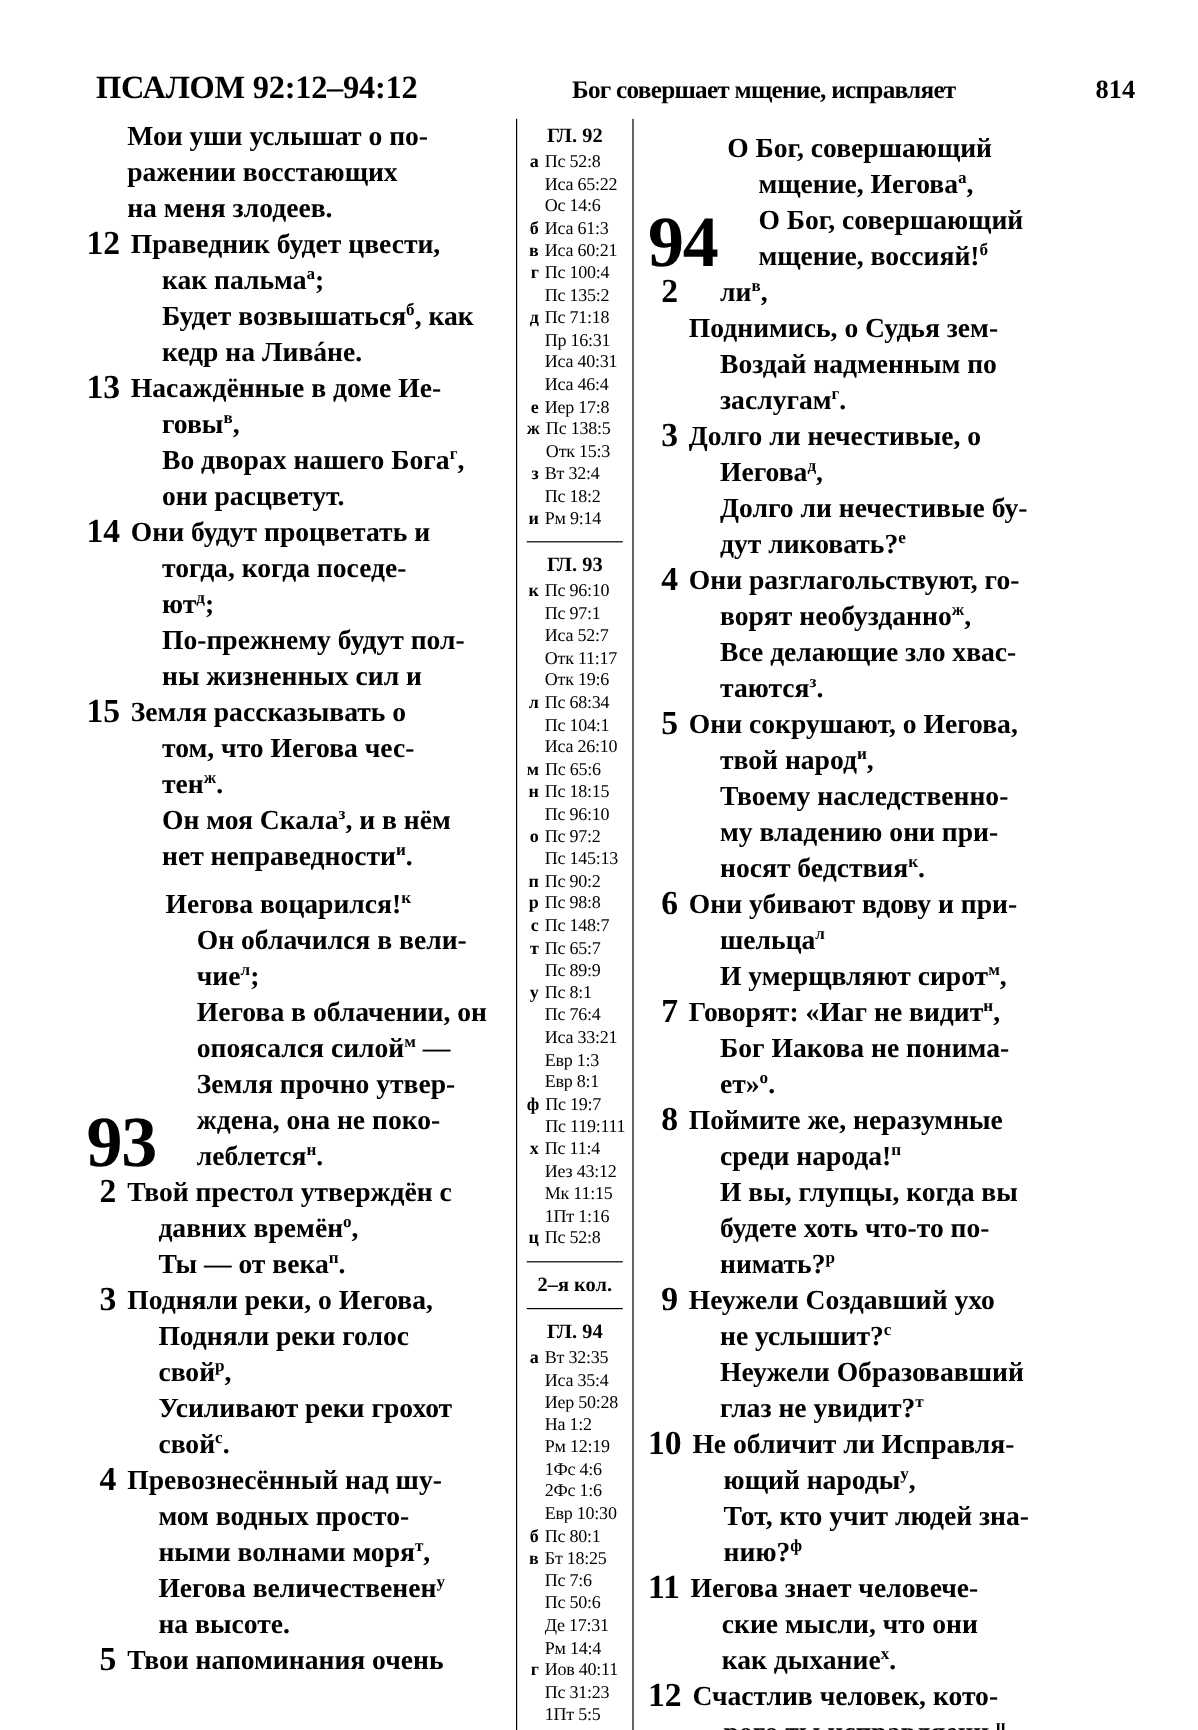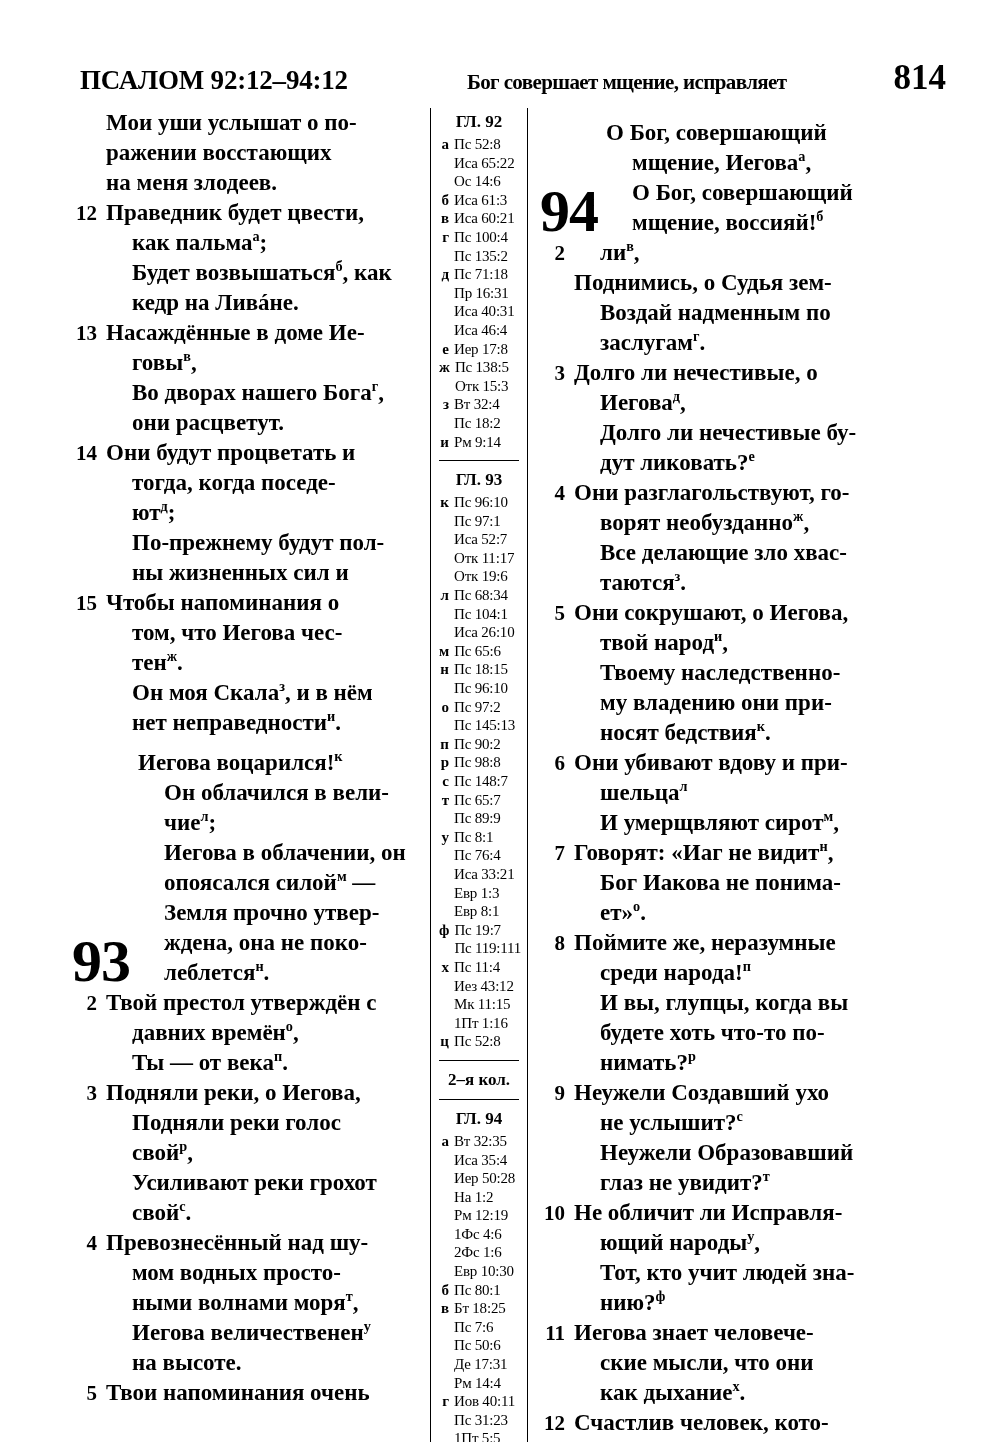--- a/index.html
+++ b/index.html
@@ -38,21 +38,21 @@
   .head-title {
     flex: 1;
     text-align: center;
     font-weight: bold;
     font-size: 21px;
     letter-spacing: -0.6px;
     padding: 0 6px 0 18px;
   }
   .head-page {
     font-weight: bold;
-    font-size: 35px;
+    font-size: 22px;
     text-align: center;
   }
 
   
   .columns {
     display: flex;
     align-items: flex-start;
     width: 870px;
   }
   .col-text {
@@ -80,21 +80,21 @@
   
   .verse {
     display: flex;
     align-items: flex-start;
     margin-bottom: 0;
   }
   .vnum {
     flex: 0 0 34px;
     text-align: right;
     font-weight: bold;
-    font-size: 21px;
+    font-size: 28px;
     line-height: 30px;
     padding-right: 9px;
     box-sizing: border-box;
   }
   .vbody {
     flex: 1;
     min-width: 0;
   }
   .line {
     font-weight: bold;
@@ -222,21 +222,21 @@
               <div class="line">Они будут процветать и</div>
               <div class="line indent">тогда, когда поседе-</div>
               <div class="line indent">ют<sup>д</sup>;</div>
               <div class="line indent">По-прежнему будут пол-</div>
               <div class="line indent">ны жизненных сил и</div>
             </div>
           </div>
           <div class="verse">
             <div class="vnum">15</div>
             <div class="vbody">
-              <div class="line">Чтобы напоминания о</div>
+              <div class="line">Земля рассказывать о</div>
               <div class="line indent">том, что Иегова чес-</div>
               <div class="line indent">тен<sup>ж</sup>.</div>
               <div class="line indent">Он моя Скала<sup>з</sup>, и в нём</div>
               <div class="line indent">нет неправедности<sup>и</sup>.</div>
             </div>
           </div>
         </div>
       <div id="chapter-93">
           <div class="chapter">
             <div class="dropcap">93</div>

